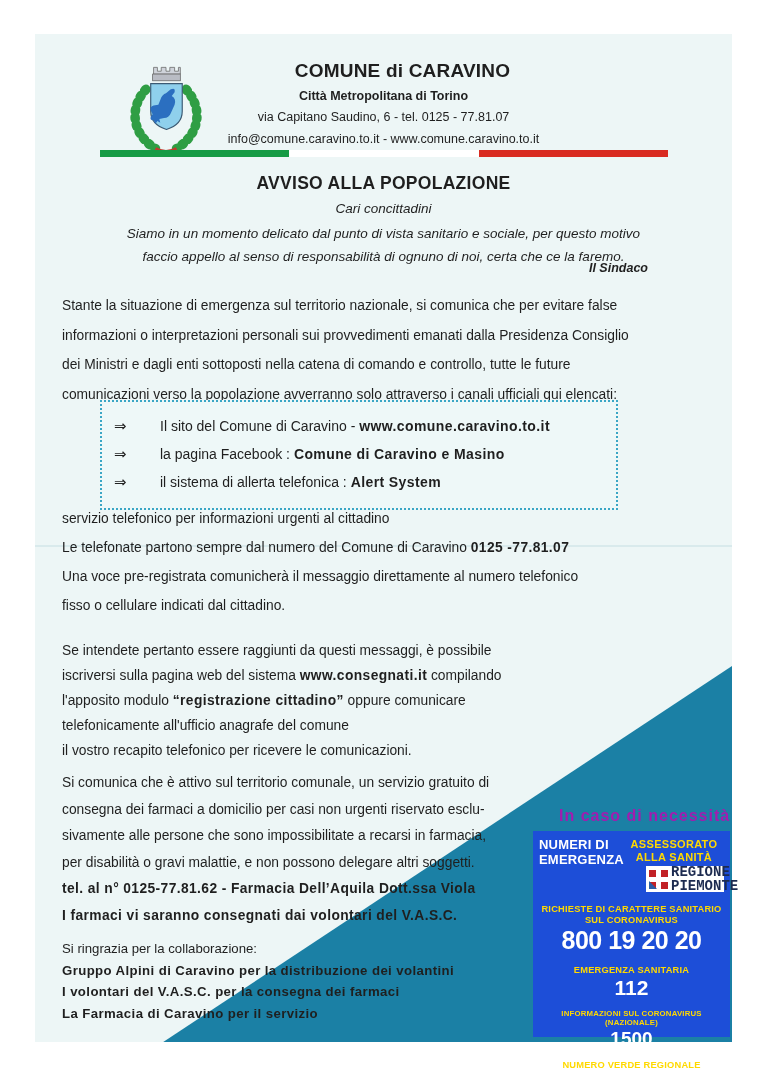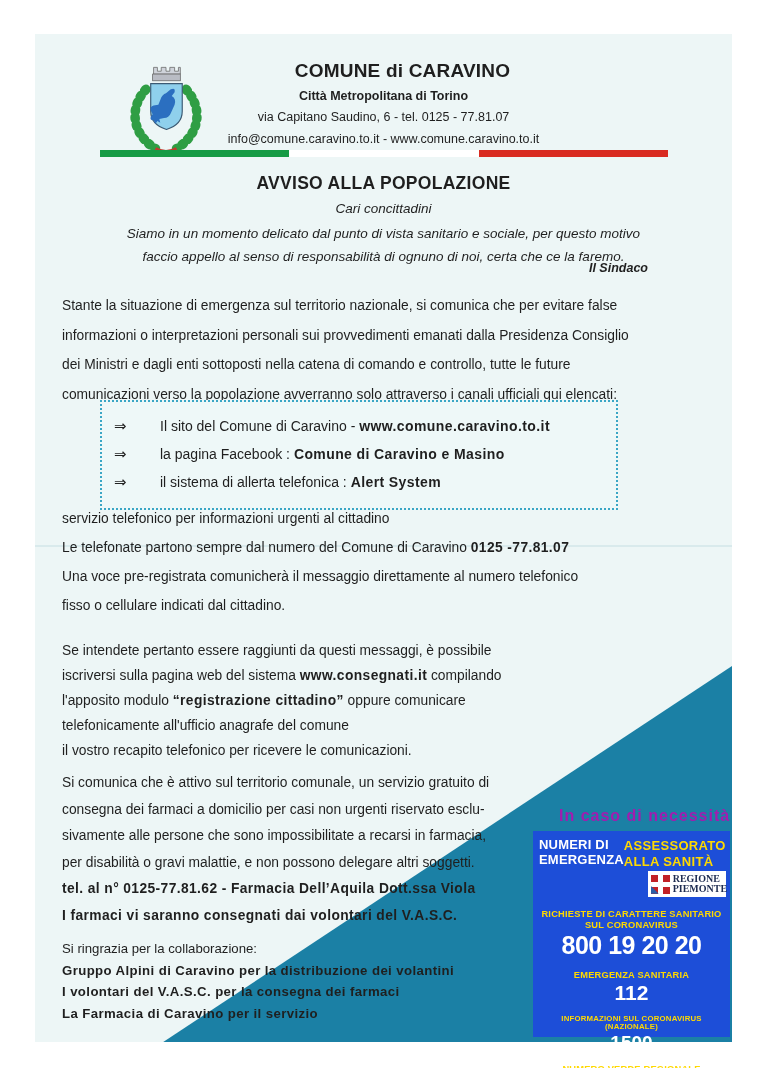--- a/index.html
+++ b/index.html
@@ -49,29 +49,29 @@
   
   .necessita{position:absolute;left:512px;top:773px;font-size:16px;font-weight:bold;
              color:#a21caf;letter-spacing:1px;white-space:nowrap;margin-left:12px;}
   .ebox{position:absolute;left:498px;top:797px;width:197px;height:206px;background:#1d4ed8;
         box-sizing:border-box;padding:7px 6px 6px 6px;display:flex;flex-direction:column;
         align-items:center;color:#ffffff;}
   .erow1{width:100%;display:flex;justify-content:space-between;align-items:flex-start;}
   .etitle{font-size:13px;font-weight:800;line-height:1.12;letter-spacing:.2px;width:92px;}
   .eright{display:flex;flex-direction:column;align-items:flex-end;}
   .yellow{color:#ffd900;font-weight:800;}
-  .assess{font-size:13px;text-align:left;line-height:1.2;letter-spacing:.3px;}
+  .assess{font-size:11px;text-align:center;line-height:1.2;letter-spacing:.3px;}
   .rplogo{margin-top:2px;background:#ffffff;width:78px;height:26px;display:flex;align-items:center;
           padding:0 3px;box-sizing:border-box;}
   .rplogo .shield{width:19px;height:19px;position:relative;background:#c22126;margin-right:3px;flex:0 0 auto;}
   .rplogo .shield:before{content:"";position:absolute;left:7px;top:0;width:5px;height:19px;background:#fff;}
   .rplogo .shield:after{content:"";position:absolute;left:0;top:7px;width:19px;height:5px;background:#fff;}
   .rplogo .tri{position:absolute;left:0;bottom:0;width:8px;height:8px;
                background:#2b5ea7;clip-path:polygon(0 0,0 100%,100% 100%);z-index:2;}
-  .rptext{font-family:Liberation Serif, serif;color:#1d2b50;font-size:10px;
+  .rptext{font-family:Liberation Mono, monospace;color:#1d2b50;font-size:14px;
           line-height:1.05;font-weight:bold;}
   .elabel{font-size:9.3px;text-align:center;line-height:1.15;letter-spacing:.2px;margin-top:12px;}
   .enum-xl{font-size:25px;font-weight:800;letter-spacing:-.5px;line-height:1.05;margin-top:1px;}
   .enum-lg{font-size:21px;font-weight:800;line-height:1.0;margin-top:1px;}
   .enum-md{font-size:19px;font-weight:800;line-height:1.0;margin-top:1px;}
   .enum-sm{font-size:15.5px;font-weight:800;letter-spacing:.3px;margin-top:3px;}
   .esub{font-size:6.4px;text-align:center;line-height:1.2;margin-top:1px;}
   .elabel.narrow{width:150px;font-size:7.8px;}
 </style>
 </head>

